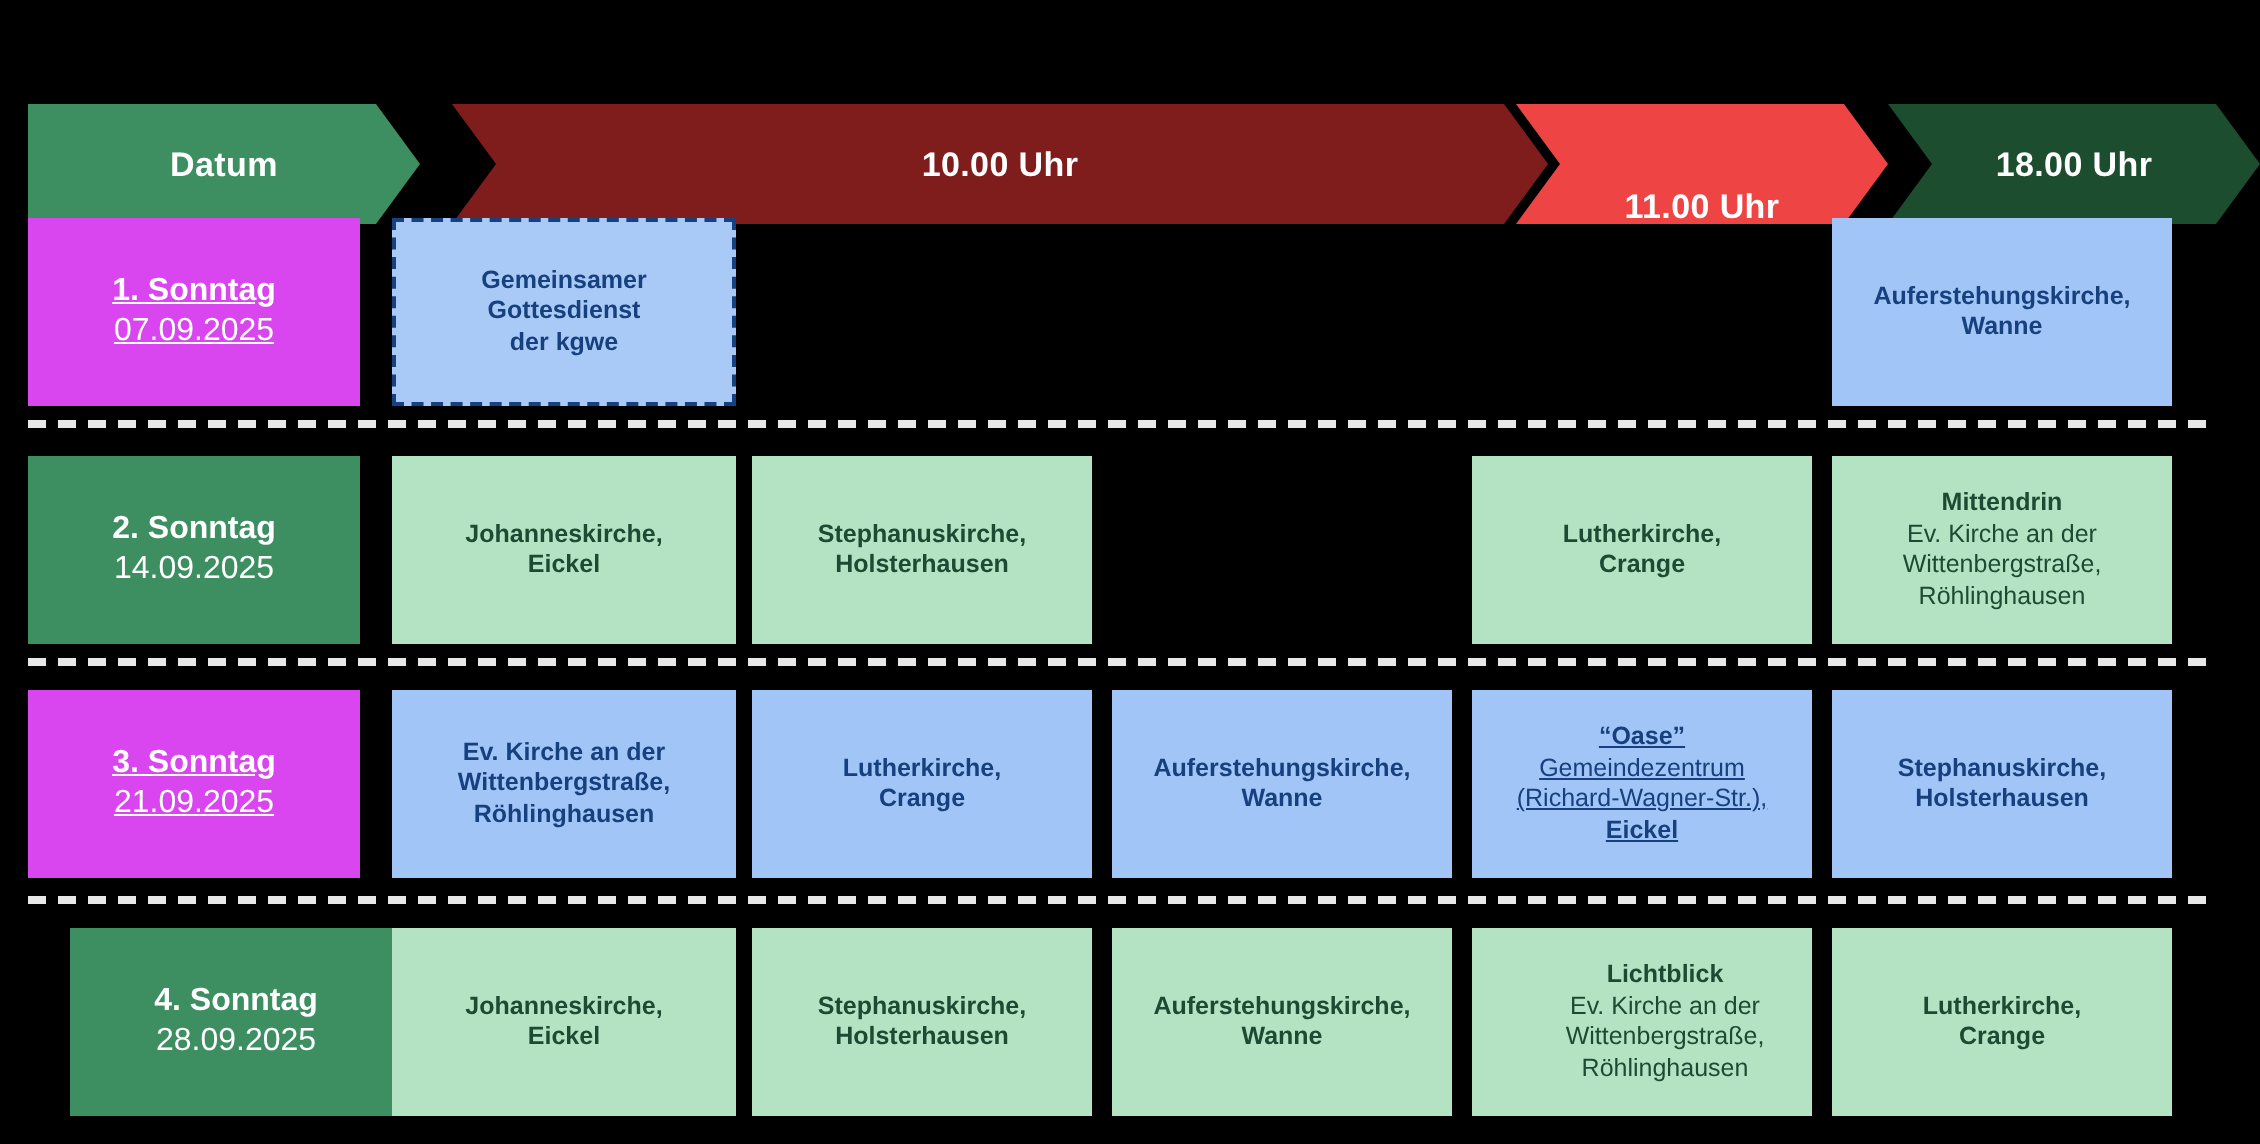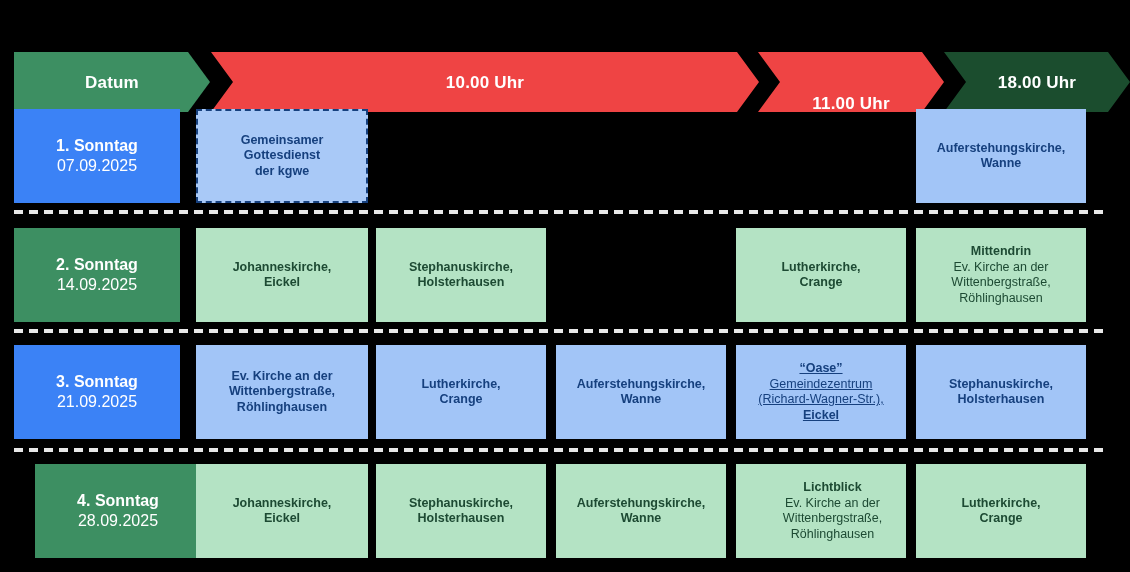--- a/index.html
+++ b/index.html
@@ -18,21 +18,21 @@
 
   
   .row{position:absolute;left:0;height:94px;width:1130px;}
   .cell{position:absolute;top:0;height:94px;box-sizing:border-box;
         display:flex;flex-direction:column;align-items:center;justify-content:center;
         text-align:center;padding:3px 5px;}
 
   .datecell{font-size:16px;line-height:1.28;}
   .datecell .dow{font-weight:700;}
   .datecell .dt{font-weight:400;}
-  .datecell.blue{background:#3b82f6;color:#ffffff;}
+  .datecell.blue{background:#d946ef;color:#ffffff;text-decoration:underline;}
   .datecell.green{background:#3d8f62;color:#ffffff;}
 
   .slot{font-size:12.5px;line-height:1.24;}
   .slot.blue{background:#a2c5f7;color:#16407e;}
   .slot.green{background:#b4e3c4;color:#1d4a33;}
   .slot .ln{display:block;}
   .slot .b{font-weight:700;}
   .slot .n{font-weight:400;}
   .slot.dashed{background:#a9c9f7;border:2px dashed #16407e;}
   .slot.empty{background:transparent;}
@@ -41,21 +41,21 @@
   .divider{position:absolute;left:14px;width:1092px;height:4px;
            background:repeating-linear-gradient(to right,#e8e8e8 0 9px,transparent 9px 15px);}
 </style>
 </head>
 <body>
 
 <div id="header-band">
     <div class="arrow first" style="left: 0px; width: 196px; background: rgb(61, 143, 98);">
       <span>Datum</span>
     </div>
-    <div class="arrow mid" style="left: 197px; width: 548px; background: #ef4444;">
+    <div class="arrow mid" style="left: 212px; width: 548px; background: #7f1d1d;">
       <span>10.00 Uhr</span>
     </div>
     <div class="arrow mid" style="left: 744px; width: 186px; background: #ef4444; align-items: flex-end;">
       <span>11.00 Uhr</span>
     </div>
     <div class="arrow last" style="left: 930px; width: 186px; background: rgb(27, 77, 46);">
       <span>18.00 Uhr</span>
     </div>
   </div>
 <div id="grid">

